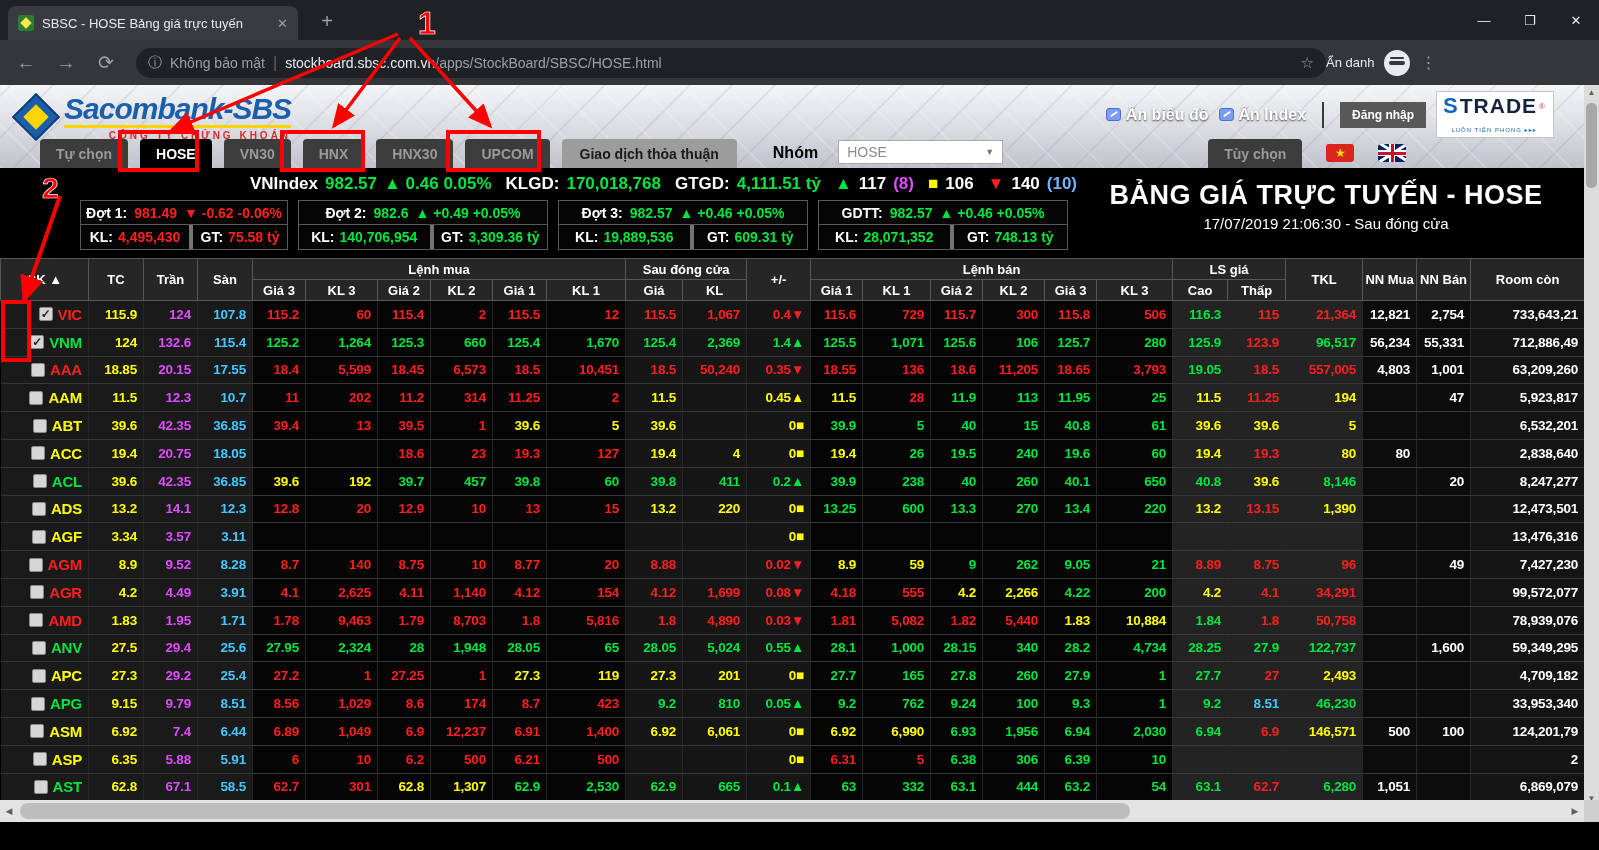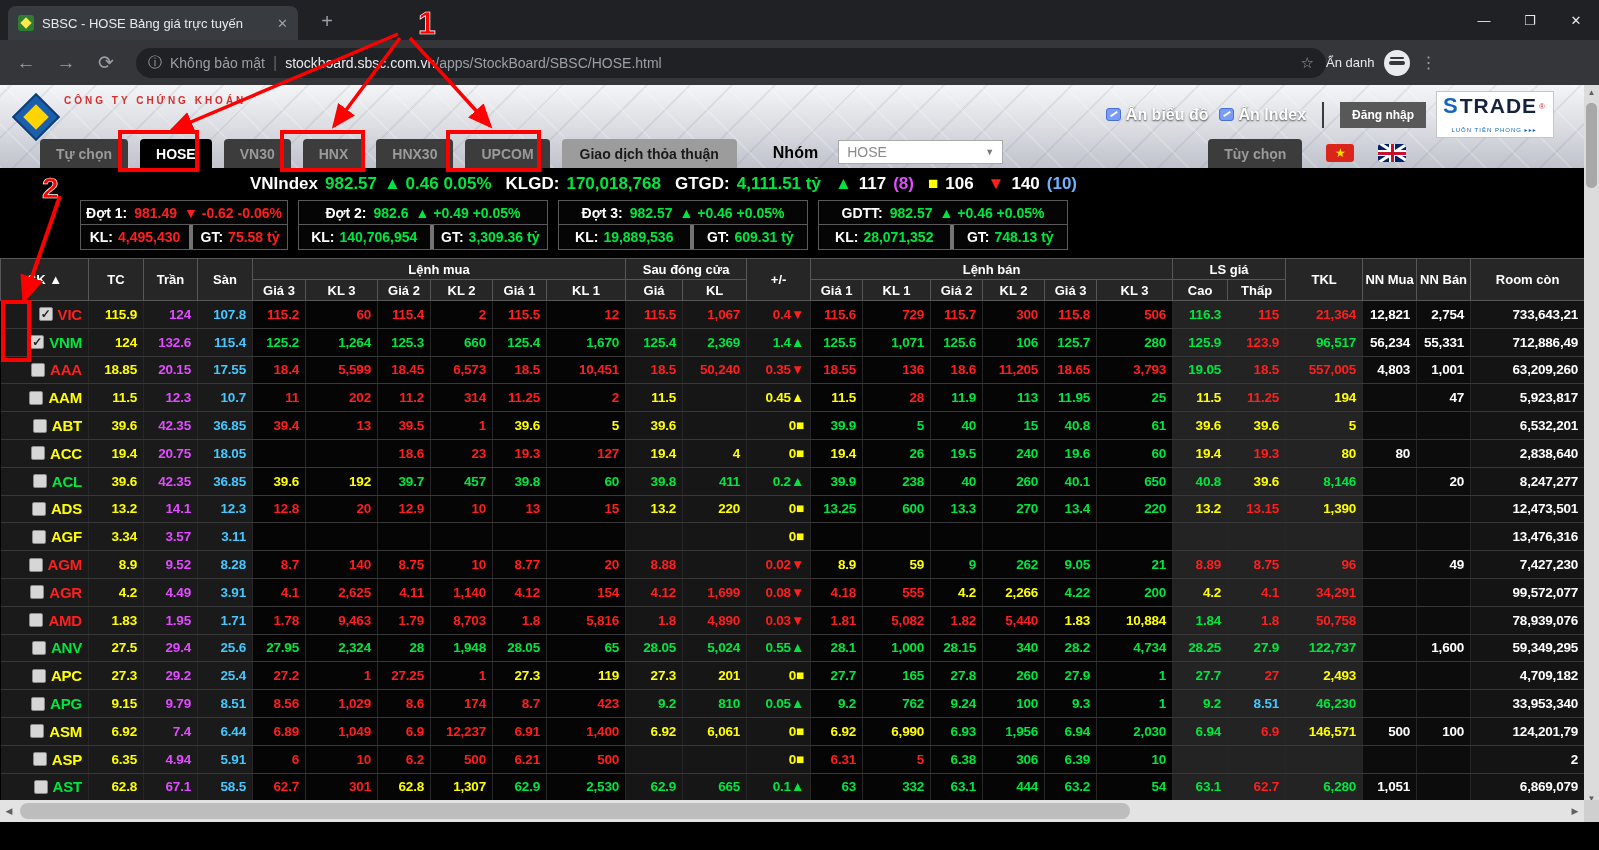--- a/index.html
+++ b/index.html
@@ -151,20 +151,21 @@
     <span class="incog-icon"></span>
     <span class="menu-dots">⋮</span>
   </div>
 
   <div class="banner">
     <div class="sbs-logo">
       <div class="sbs-diamond"></div>
         <div class="sbs-diamond-in"></div>
     </div>
     <div class="wordmark">
+      <div class="main">Sacombank-SBS</div>
       <div class="sub">CÔNG TY CHỨNG KHOÁN</div>
     </div>
     <div class="banner-right">
       <span class="toggle-link">
           <span class="blue-ic"></span>
           <span>Ẩn biểu đồ</span>
         </span>
       <span class="toggle-link">
           <span class="blue-ic"></span>
           <span>Ẩn Index</span>
@@ -302,20 +303,24 @@
               <span class="c-g">28,071,352</span>
             </span>
             <span class="gt">
               <span class="c-w">GT:</span>
               <span class="c-g">748.13 tỷ</span>
             </span>
           </div>
       </div>
     </div>
 
+    <div class="board-title">
+      <div class="t1">BẢNG GIÁ TRỰC TUYẾN - HOSE</div>
+      <div class="t2">17/07/2019 21:06:30 - Sau đóng cửa</div>
+    </div>
 
     <table class="price">
       <colgroup>
         <col style="width:88px">
           <col style="width:55px">
           <col style="width:54px">
           <col style="width:55px">
         <col style="width:53px">
           <col style="width:72px">
           <col style="width:53px">
@@ -802,21 +807,21 @@
             <td class="band-e c-g">6.94</td>
             <td class="band-e c-r">6.9</td>
             <td class="band-e c-y">146,571</td>
             <td class="band-f c-w">500</td>
             <td class="band-f c-w">100</td>
             <td class="band-g c-w">124,201,79</td>
           </tr>
           <tr>
             <td class="ckcell band-a"><span class="cb"></span><span class="tick c-y">ASP</span></td>
             <td class="band-a c-y">6.35</td>
-            <td class="band-a c-m">4.94</td>
+            <td class="band-a c-m">5.88</td>
             <td class="band-a c-f">5.91</td>
             <td class="band-b c-r">6</td>
             <td class="band-b c-r">10</td>
             <td class="band-b c-r">6.2</td>
             <td class="band-b c-r">500</td>
             <td class="band-b c-r">6.21</td>
             <td class="band-b c-r">500</td>
             <td class="band-c colcg"></td>
             <td class="band-c colcg"></td>
             <td class="band-c c-y colcg">0■</td>

